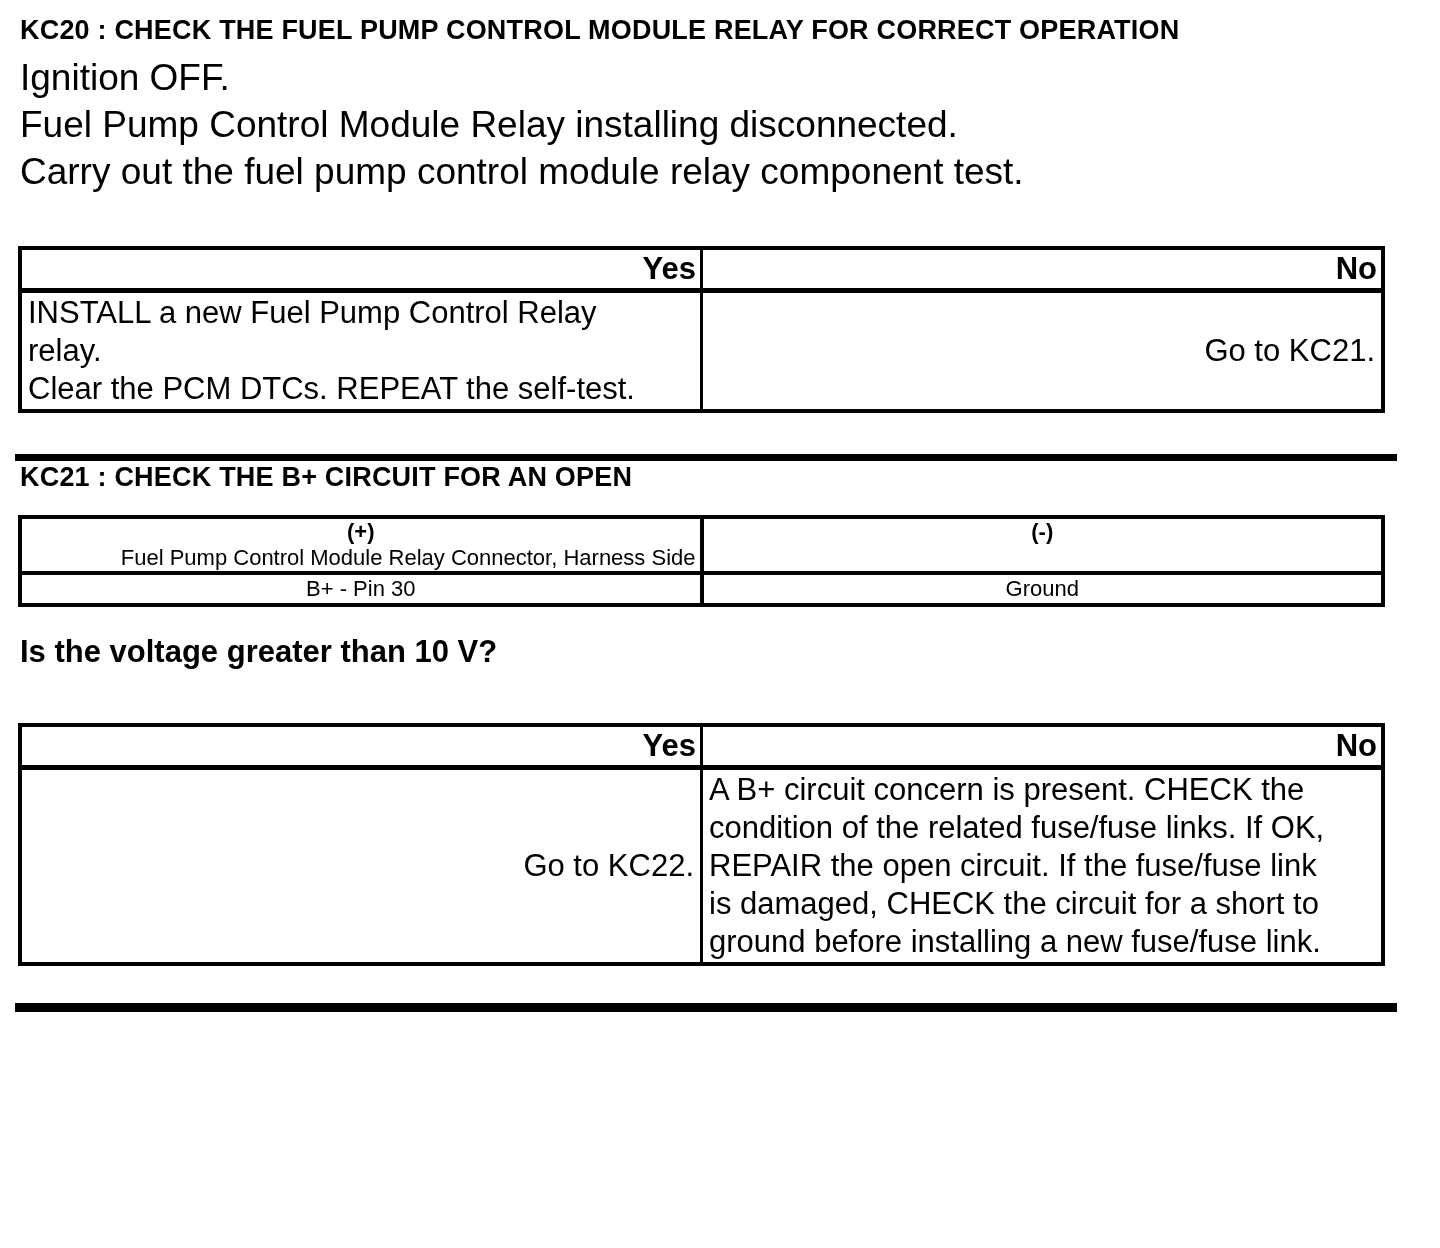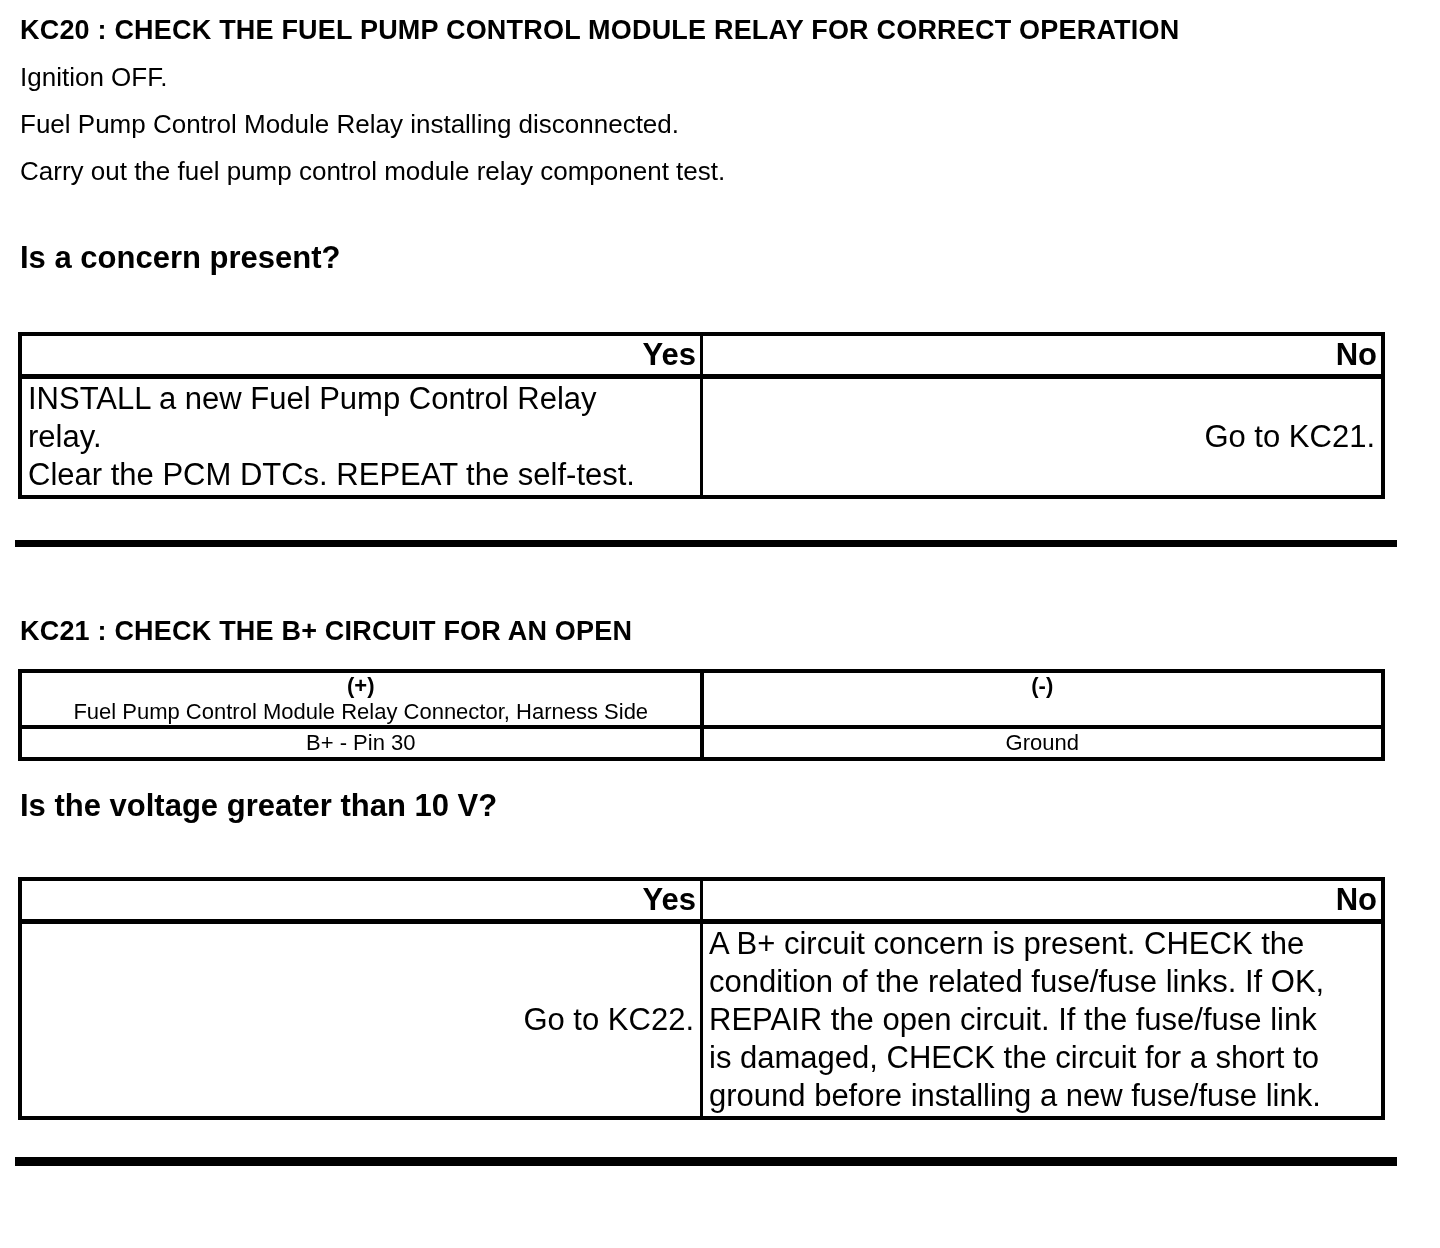--- a/index.html
+++ b/index.html
@@ -22,24 +22,24 @@
 
   
   .step-heading {
     font-size: 27px;
     font-weight: bold;
     line-height: 33px;
     margin: 0 20px 0 20px;
     letter-spacing: 0.2px;
   }
   .step-heading.first { padding-top: 14px; }
-  .step-heading.second { padding-top: 68px; }
+  .step-heading.second { }
 
   .body-line {
-    font-size: 26px;
+    font-size: 37px;
     line-height: 33px;
     margin: 14px 20px 0 20px;
   }
   .question {
     font-size: 31px;
     font-weight: bold;
     line-height: 33px;
     margin: 53px 20px 0 20px;
   }
   .question.q2 { margin-top: 28px; }
@@ -99,20 +99,21 @@
     height: 52px;
   }
   .meas-lead {
     font-size: 22px;
     font-weight: bold;
     line-height: 26px;
   }
   .meas-desc {
     font-size: 22px;
     line-height: 26px;
+    text-align: right;
   }
   .meas-table td {
     font-size: 22px;
     line-height: 26px;
     height: 28px;
   }
 
   
   .divider {
     height: 7px;
@@ -131,21 +132,20 @@
 
 <div class="page">
 
   <section>
     <h1 class="step-heading first">KC20 : CHECK THE FUEL PUMP CONTROL MODULE RELAY FOR CORRECT OPERATION</h1>
 
     <p class="body-line">Ignition OFF.</p>
     <p class="body-line">Fuel Pump Control Module Relay installing disconnected.</p>
     <p class="body-line">Carry out the fuel pump control module relay component test.</p>
 
-    <p class="question">Is a concern present?</p>
 
     <table class="yn-table t1">
       <thead>
         <tr>
           <th>Yes</th>
           <th>No</th>
         </tr>
       </thead>
       <tbody>
         <tr>

